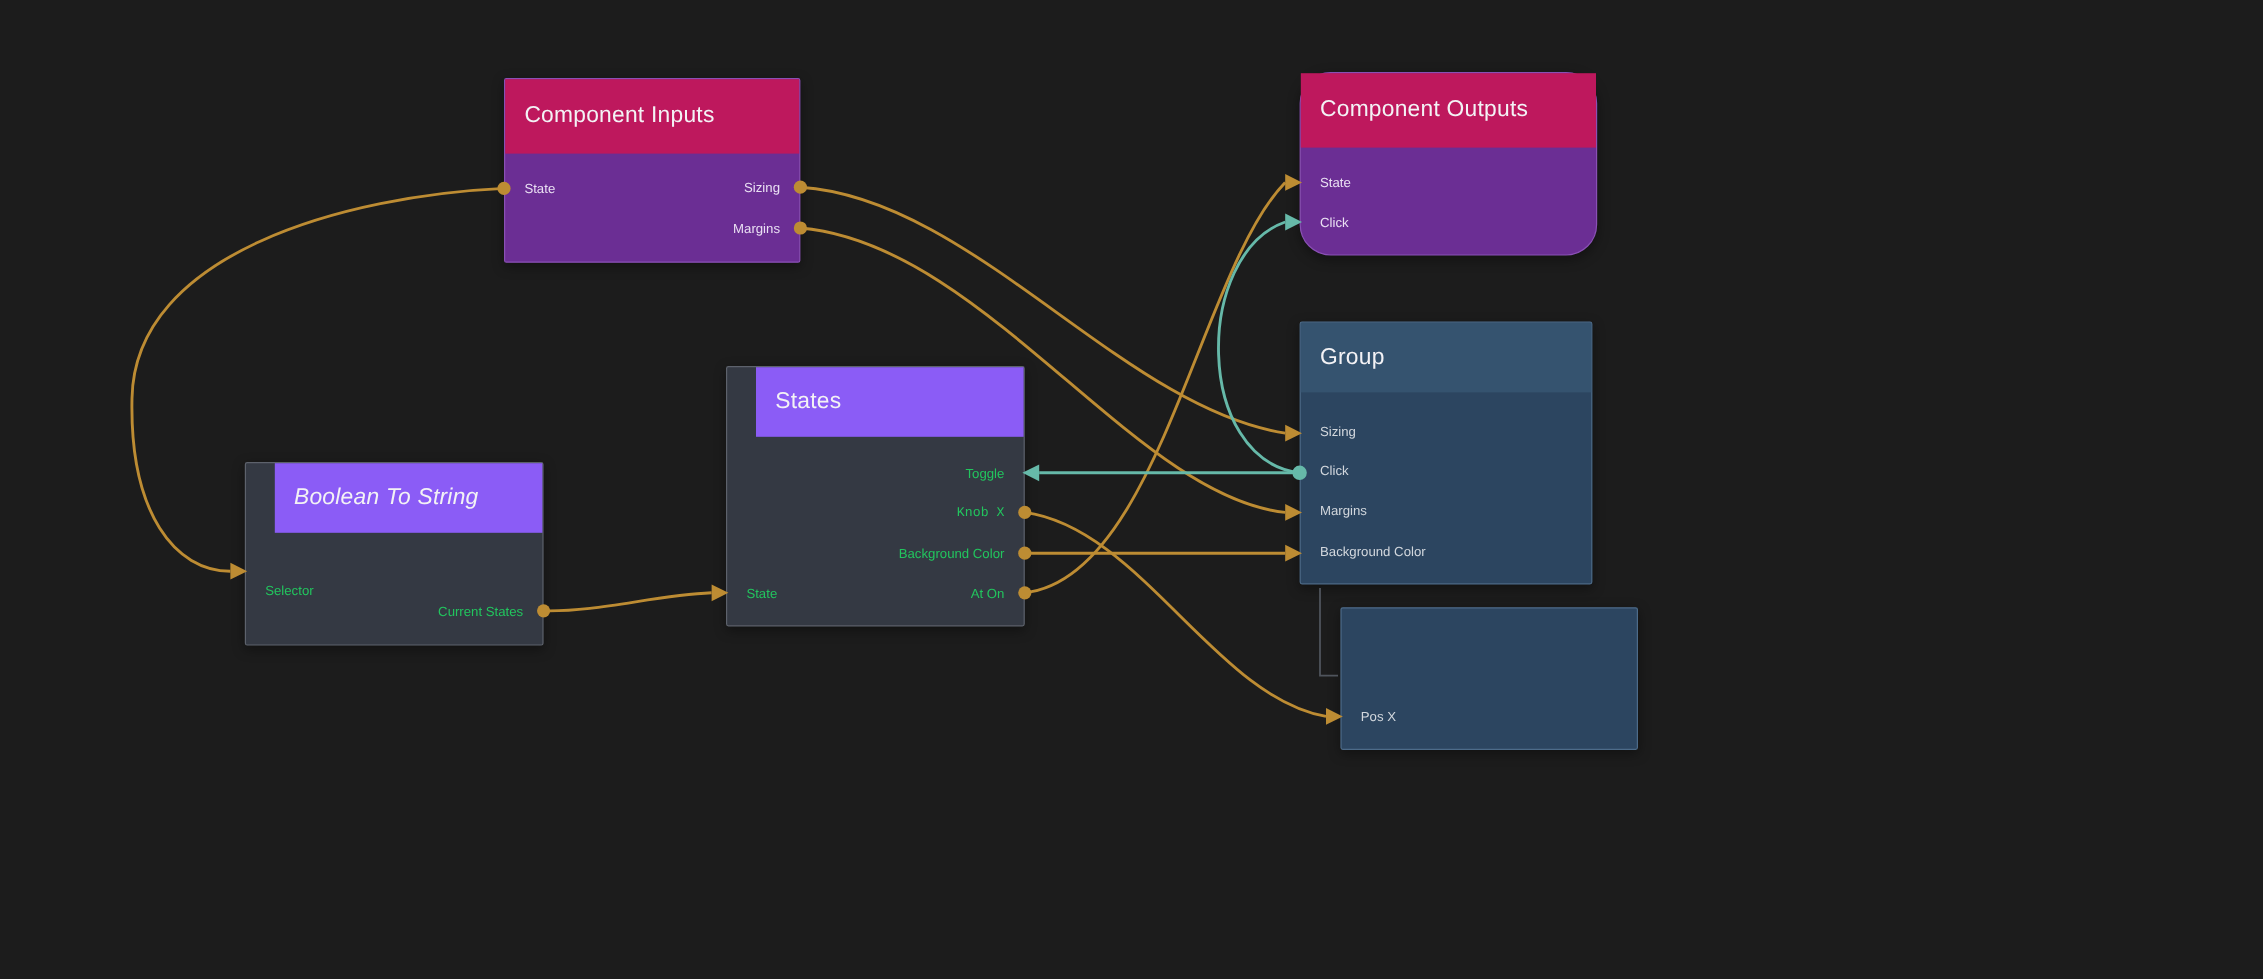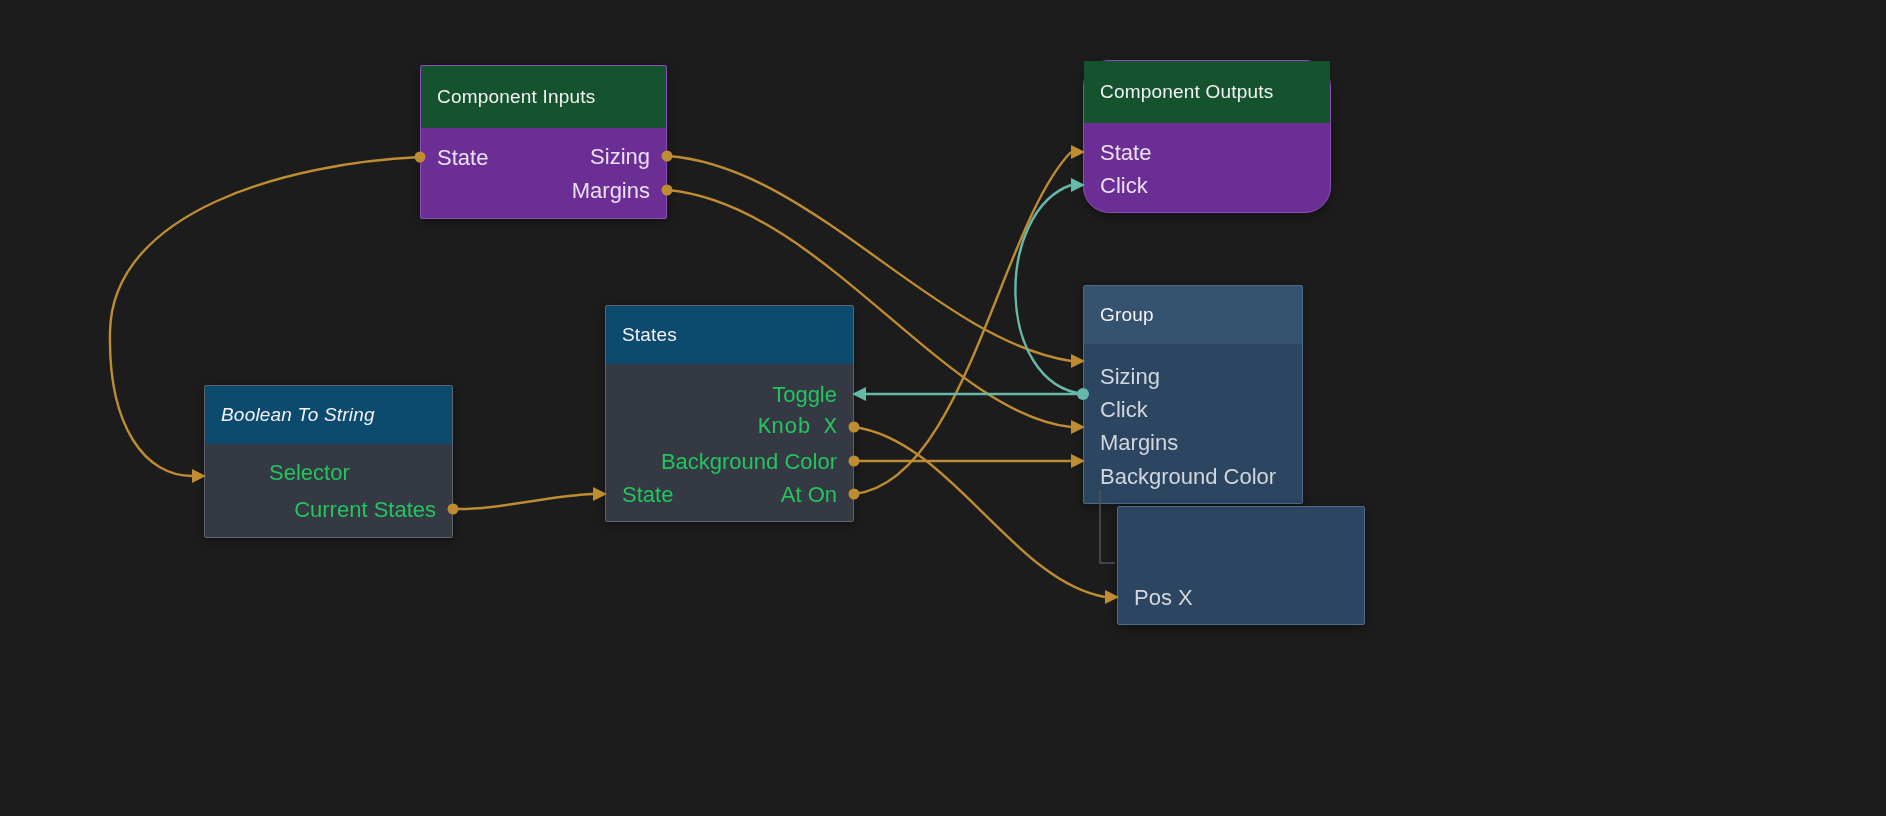--- a/index.html
+++ b/index.html
@@ -25,32 +25,32 @@
   }
   .node-title {
     font-size:19px;
     color:#f3f2f5;
     letter-spacing:0.2px;
     white-space:nowrap;
   }
   .port {
     position:absolute;
     height:22px; line-height:22px;
-    font-size:22px;
+    font-size:11px;
     white-space:nowrap;
   }
   .port.left  { left:16px; text-align:left; }
   .port.right { right:16px; text-align:right; }
 
   .node.purple { background:#6b2e94; border:1px solid #8a50b5; }
-  .node.purple .node-header { background:#14532d; }
+  .node.purple .node-header { background:#be185d; }
   .node.purple .port { color:#eae0f3; }
 
   .node.gray { background:#343943; border:1px solid #5d626c; }
-  .node.gray .node-header { background:#0c4a6e; }
+  .node.gray .node-header { background:#8b5cf6;margin-left:24px; }
   .node.gray .port { color:#22c55e; }
 
   .node.blue { background:#2c4560; border:1px solid #4d6b89; }
   .node.blue .node-header { background:#35536f; }
   .node.blue .port { color:#d2d7dd; }
 
   svg.wires { position:absolute; inset:0; pointer-events:none; }
   .wire { fill:none; stroke-width:2.4; }
   .wire.gold { stroke:#bd8c33; }
   .wire.teal { stroke:#66b9a9; }
@@ -85,21 +85,21 @@
       <span class="node-title">Component Outputs</span>
     </div>
     <div class="port left" style="top:81px;">
       <span>State</span>
     </div>
     <div class="port left" style="top:114px;">
       <span>Click</span>
     </div>
   </div>
 
-  <div class="node blue" style="left:1083px; top:285px; width:220px; height:219px;">
+  <div class="node blue" style="left:1083px; top:268px; width:244px; height:219px;">
     <div class="node-header" style="height:58px;">
       <span class="node-title">Group</span>
     </div>
     <div class="port left" style="top:80px;">
       <span>Sizing</span>
     </div>
     <div class="port left" style="top:113px;">
       <span>Click</span>
     </div>
     <div class="port left" style="top:146px;">
@@ -128,21 +128,21 @@
     </div>
     <div class="port left" style="top:178px;">
       <span>State</span>
     </div>
   </div>
 
   <div class="node gray" style="left:204px; top:385px; width:249px; height:153px;">
     <div class="node-header" style="height:58px;font-style:italic;">
       <span class="node-title">Boolean To String</span>
     </div>
-    <div class="port left" style="top:76px;margin-left:48px;">
+    <div class="port left" style="top:96px;">
       <span>Selector</span>
     </div>
     <div class="port right" style="top:113px;">
       <span>Current States</span>
     </div>
   </div>
 
   <div class="node blue" style="left:1117px; top:506px; width:248px; height:119px;">
     <div class="port left" style="top:80px;">
       <span>Pos X</span>

